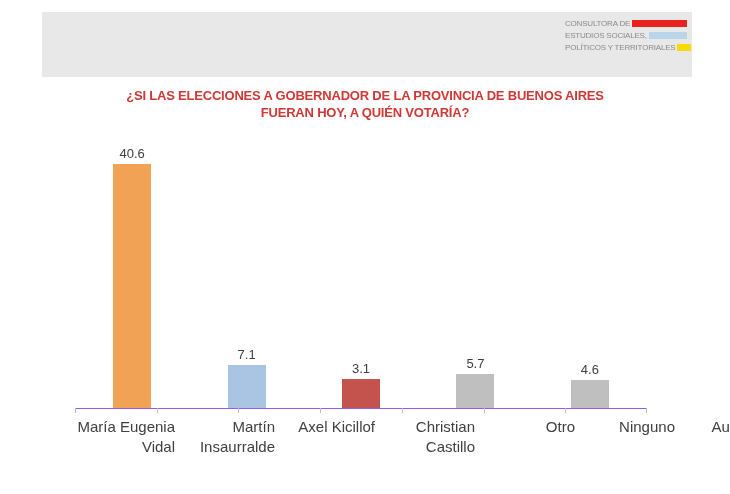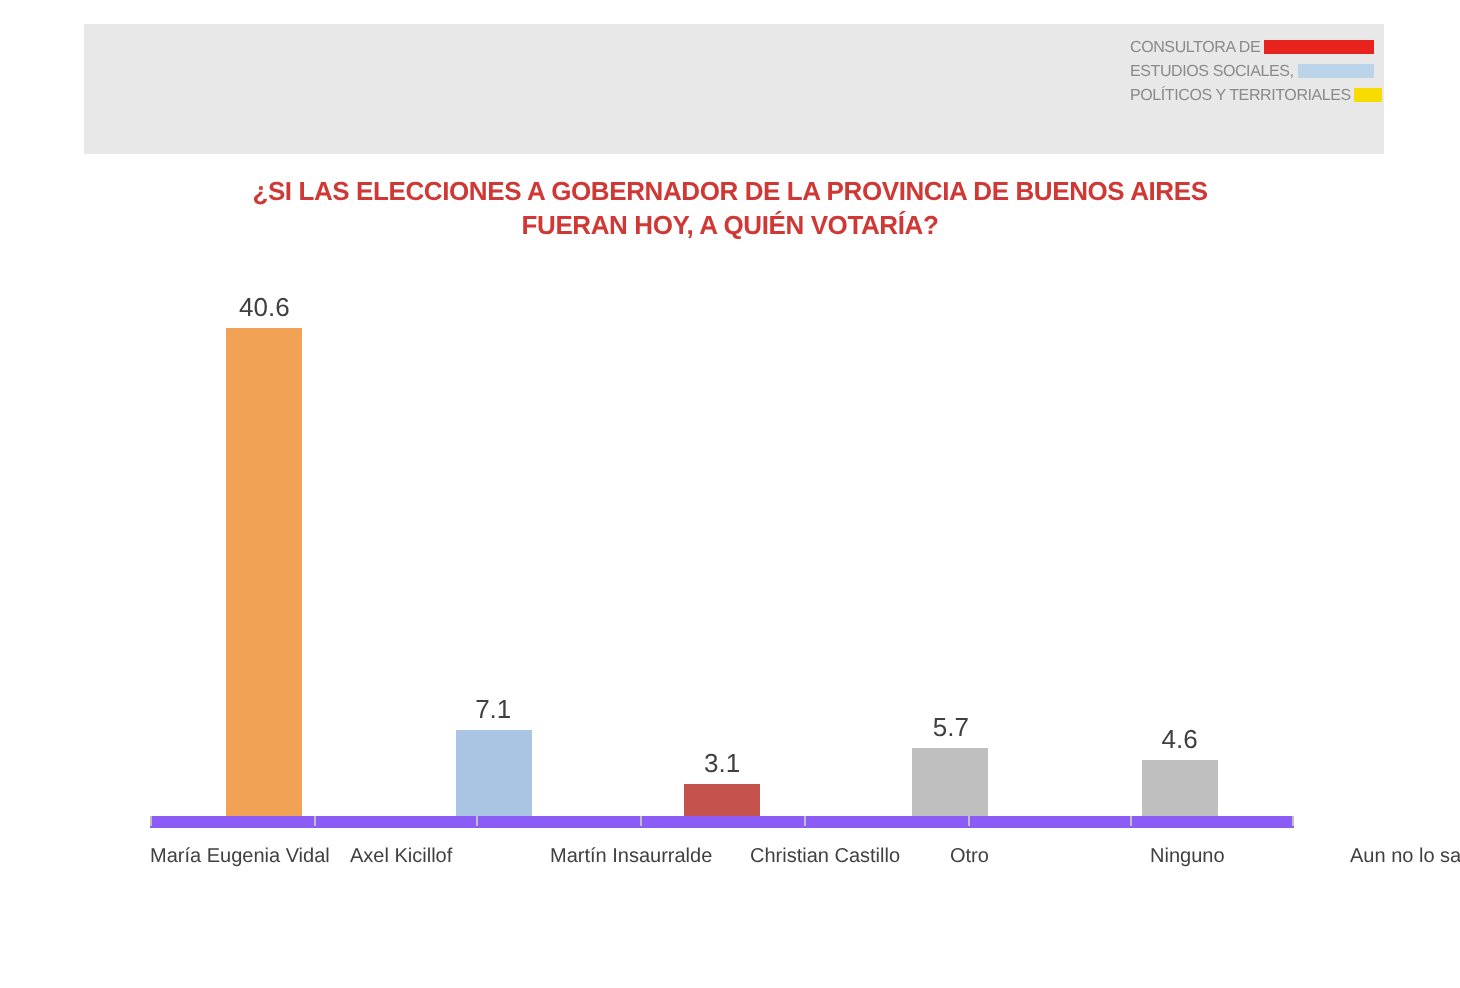--- a/index.html
+++ b/index.html
@@ -71,21 +71,21 @@
     position: absolute;
     left: 75px;
     top: 164px;
     width: 572px;
   }
   .plot {
     position: relative;
     display: flex;
     align-items: flex-end;
     height: 244px;
-    border-bottom: 6px solid #8b5cf6;
+    border-bottom: 1px solid #8b5cf6;
   }
   .col {
     flex: 1;
     display: flex;
     justify-content: center;
     align-items: flex-end;
     height: 100%;
   }
   .bar { position: relative; width: 38px; }
   .val {
@@ -106,22 +106,22 @@
     background: #BFBFBF;
   }
   .cats { display: flex; margin-top: 8px; }
   .cat {
     flex: 1;
     display: flex;
     justify-content: center;
   }
   .cat-inner {
     width: 100px;
-    text-align: left;
-    font-size: 10px;
+    text-align: right;
+    font-size: 15px;
     line-height: 1.3;
     color: #404040;
   }
 </style>
 </head>
 <body>
 
 <div class="page">
 
   <div class="header-bar">
@@ -152,21 +152,21 @@
           <div class="bar" style="height: 243.6px; background: rgb(242, 162, 84);">
             <div class="val">40.6</div>
           </div>
         </div>
         <div class="col">
           <div class="bar" style="height: 42.6px; background: rgb(170, 197, 228); text-decoration: underline;">
             <div class="val">7.1</div>
           </div>
         </div>
         <div class="col">
-          <div class="bar" style="height: 16px; background: rgb(196, 83, 78);">
+          <div class="bar" style="height: 29px; background: rgb(196, 83, 78);">
             <div class="val">3.1</div>
           </div>
         </div>
         <div class="col">
           <div class="bar" style="height: 34.2px; background: rgb(191, 191, 191); margin-top: 48px;">
             <div class="val">5.7</div>
           </div>
         </div>
         <div class="col">
           <div class="bar" style="height: 27.6px; background: rgb(191, 191, 191); text-align: center;">
@@ -180,26 +180,26 @@
         <div class="tick" style="left: calc(57.1429% + 0px);"></div>
         <div class="tick" style="left: calc(71.4286% + 0px);"></div>
         <div class="tick" style="left: calc(85.7143% + 0px);"></div>
         <div class="tick" style="left: calc(100% - 1px);"></div>
       </div>
     <div class="cats" id="cats">
         <div class="cat">
           <div class="cat-inner">María Eugenia Vidal</div>
         </div>
         <div class="cat">
+          <div class="cat-inner">Martín Insaurralde</div>
+        </div>
+        <div class="cat">
           <div class="cat-inner">Axel Kicillof</div>
         </div>
         <div class="cat">
-          <div class="cat-inner">Martín Insaurralde</div>
-        </div>
-        <div class="cat">
           <div class="cat-inner">Christian Castillo</div>
         </div>
         <div class="cat">
           <div class="cat-inner">Otro</div>
         </div>
         <div class="cat">
           <div class="cat-inner">Ninguno</div>
         </div>
         <div class="cat">
           <div class="cat-inner">Aun no lo sabe</div>

